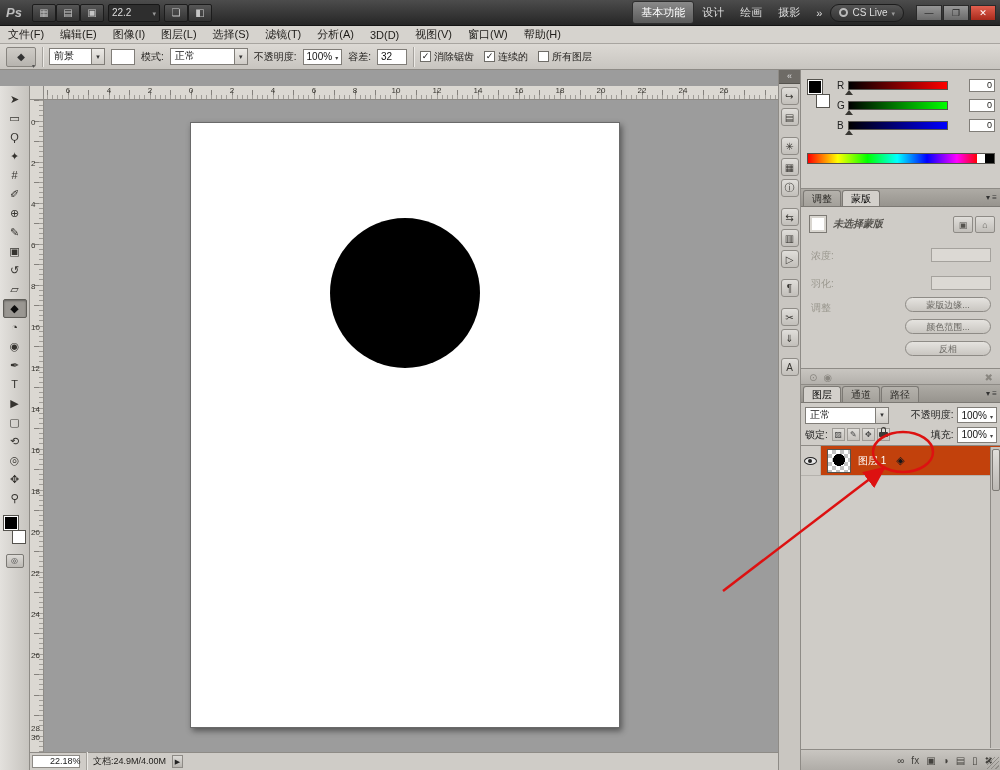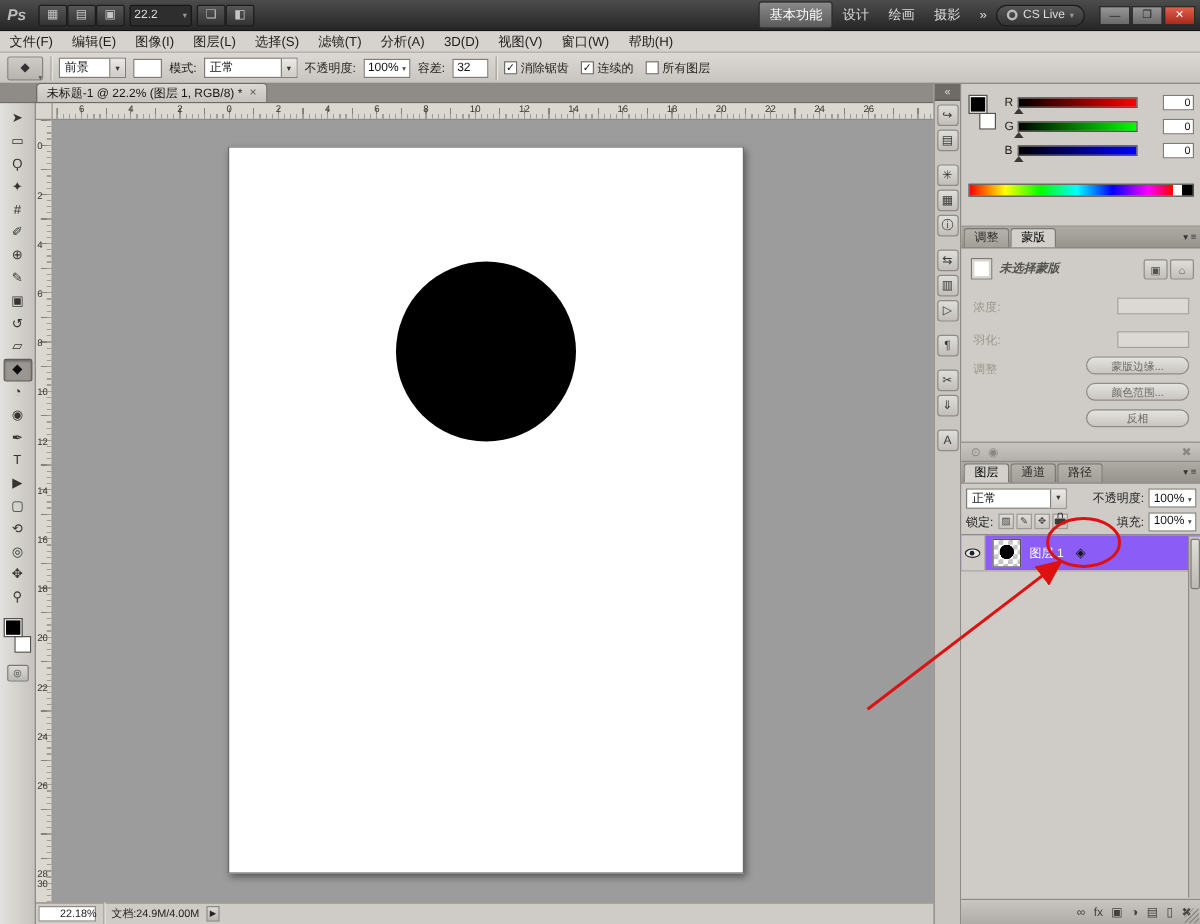--- a/index.html
+++ b/index.html
@@ -234,26 +234,20 @@
           <span class="cb on"></span>
           <span class="olabel">连续的</span>
         </span>
         <span class="optcheck">
           <span class="cb"></span>
           <span class="olabel">所有图层</span>
         </span>
       </span>
   </div>
 
-  <div class="tabrow">
-    <span class="doctab">
-      <span>未标题-1 @ 22.2% (图层 1, RGB/8) *</span>
-      <span class="x">×</span>
-    </span>
-  </div>
 
   <div class="toolbox">
     <span id="tools" style="display:flex;flex-direction:column;align-items:center">
         <span class="tool">➤</span>
         <span class="tool">▭</span>
         <span class="tool">Ϙ</span>
         <span class="tool">✦</span>
         <span class="tool">#</span>
         <span class="tool">✐</span>
         <span class="tool">⊕</span>
@@ -446,21 +440,21 @@
               <span class="lkb"><span class="locksym"></span></span>
             </span>
           <span class="llabel ml-auto">填充:</span>
           <span class="vbox">
             <span>100%</span>
             <span class="varr"></span>
           </span>
         </span>
         <div class="llist">
           <div id="layer-list">
-              <div class="lrow sel" style="background: #8b5cf6;">
+              <div class="lrow sel" style="background: #c2410c;">
                 <span class="eyecell">
                   <span class="eye"></span>
                 </span>
                 <span class="lthumb circ"></span>
                 <span class="lname">图层 1</span>
                 <span class="lcursor">◈</span>
               </div>
             </div>
           <span class="vscroll">
               <span class="vthumb"></span>

